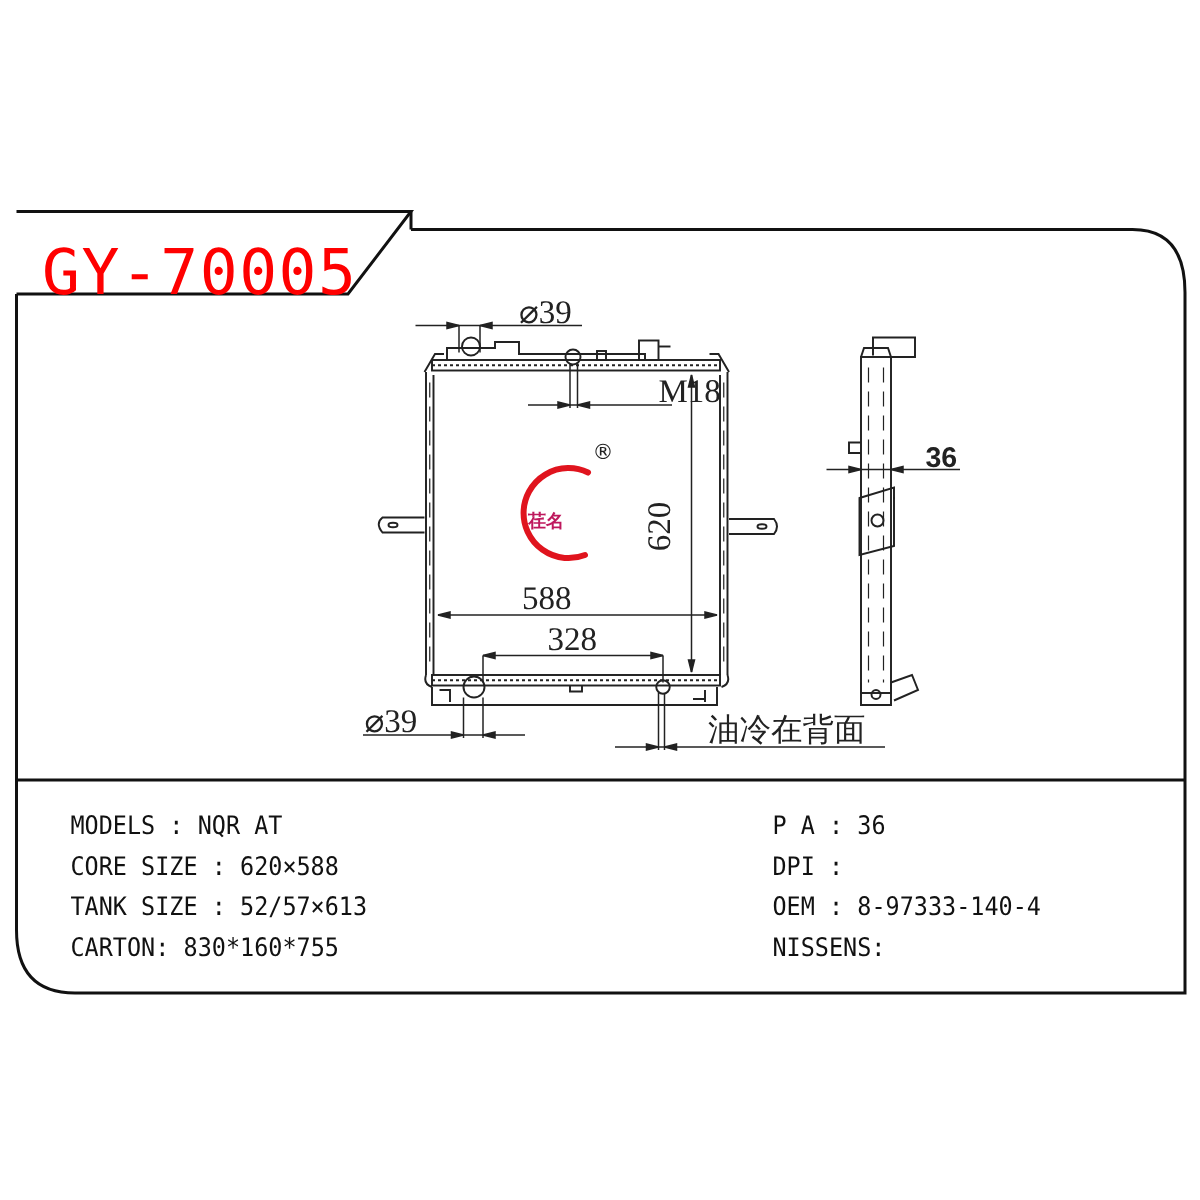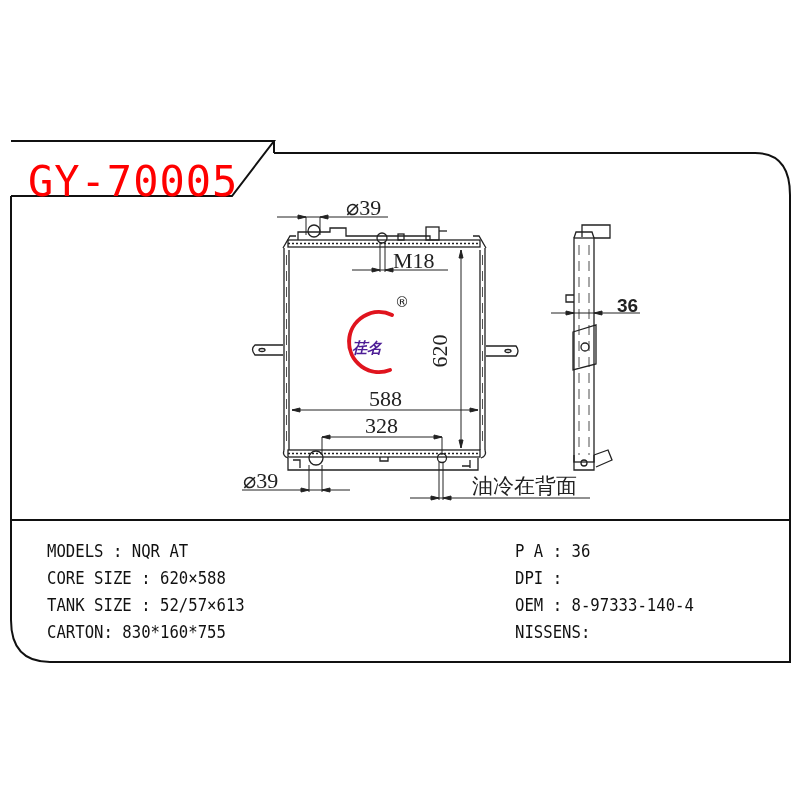--- a/index.html
+++ b/index.html
@@ -4,21 +4,21 @@
 <style>
   html, body { margin:0; padding:0; background:#ffffff; }
   body { width:800px; height:800px; position:relative; overflow:hidden; font-family:"Liberation Sans", sans-serif; }
   #frame-svg { position:absolute; left:0; top:0; width:800px; height:800px; }
   .code-title {
     position:absolute; left:28px; top:146px; font-family:"DejaVu Sans Mono", monospace;
     font-size:42px; color:#ff0000; letter-spacing:1px; line-height:50px;margin-top:11px;
   }
   .dim { font-family:"Liberation Serif", serif; font-size:22px; color:#222; position:absolute; line-height:22px; }
   .spec { font-family:"DejaVu Sans Mono", monospace; font-size:17px; color:#111; position:absolute; line-height:20px; white-space:pre; transform:scaleX(0.92); transform-origin:left; }
-  .logo-text { position:absolute; font-family:"DejaVu Sans", sans-serif; font-weight:bold; font-size:15px; color:#4c1d95;font-style:italic; }
+  .logo-text { position:absolute; font-family:"DejaVu Sans", sans-serif; font-weight:bold; font-size:12px; color:#be185d; }
   .reg { position:absolute; font-family:"DejaVu Sans", sans-serif; font-size:14px; color:#222; }
 </style>
 </head>
 <body>
 
 <svg id="frame-svg" viewBox="0 0 800 800" xmlns="http://www.w3.org/2000/svg">
   <g fill="none" stroke="#111" stroke-width="2">
 
     <path d="M11 141 L274 141 L232 196 L11 196"></path>
     <path d="M274 141 L274 153"></path>
@@ -119,23 +119,23 @@
     <polygon points="574,313 566,311 566,315"></polygon>
     <polygon points="594,313 602,311 602,315"></polygon>
   </g>
 
   <path d="M392 315 A 30 30 0 1 0 390 370" fill="none" stroke="#e0141e" stroke-width="4" stroke-linecap="round"></path>
 </svg>
 
 <div class="code-title">GY-70005</div>
 
 <div class="dim" style="left:346px;top:197px;">⌀39</div>
-<div class="dim" style="left:393px;top:250px;">M18</div>
+<div class="dim" style="left:439px;top:250px;">M18</div>
 <div class="dim" style="left:423px;top:340px;transform:rotate(-90deg);transform-origin:center;">620</div>
-<div class="dim" style="left:369px;top:388px;">588</div>
+<div class="dim" style="left:348px;top:388px;">588</div>
 <div class="dim" style="left:365px;top:415px;">328</div>
 <div class="dim" style="left:243px;top:470px;">⌀39</div>
 <div class="dim" style="left:472px;top:475px;font-size:21px;">油冷在背面</div>
 <div class="dim" style="left:617px;top:295px;font-family:'Liberation Sans',sans-serif;font-weight:bold;font-size:19px;">36</div>
 
 <div class="logo-text" style="left:352px;top:339px;">荏名</div>
 <div class="reg" style="left:395px;top:294px;">®</div>
 
 <div>
   <div class="spec" style="left:47px;top:541px;"><span>MODELS : </span><span>NQR AT</span></div>

